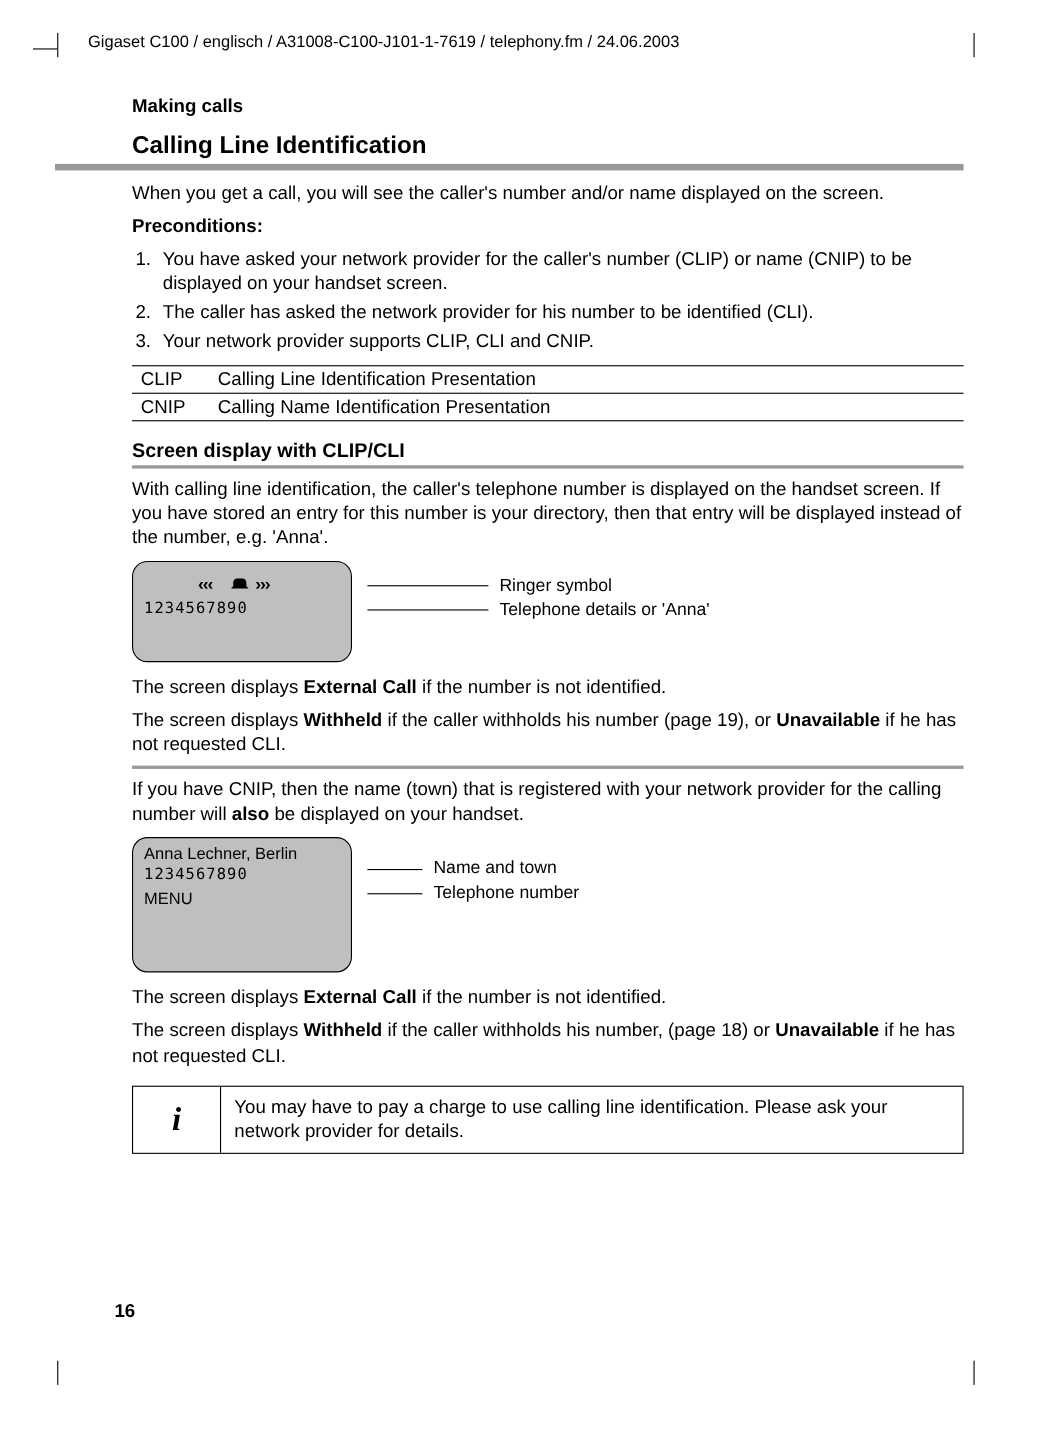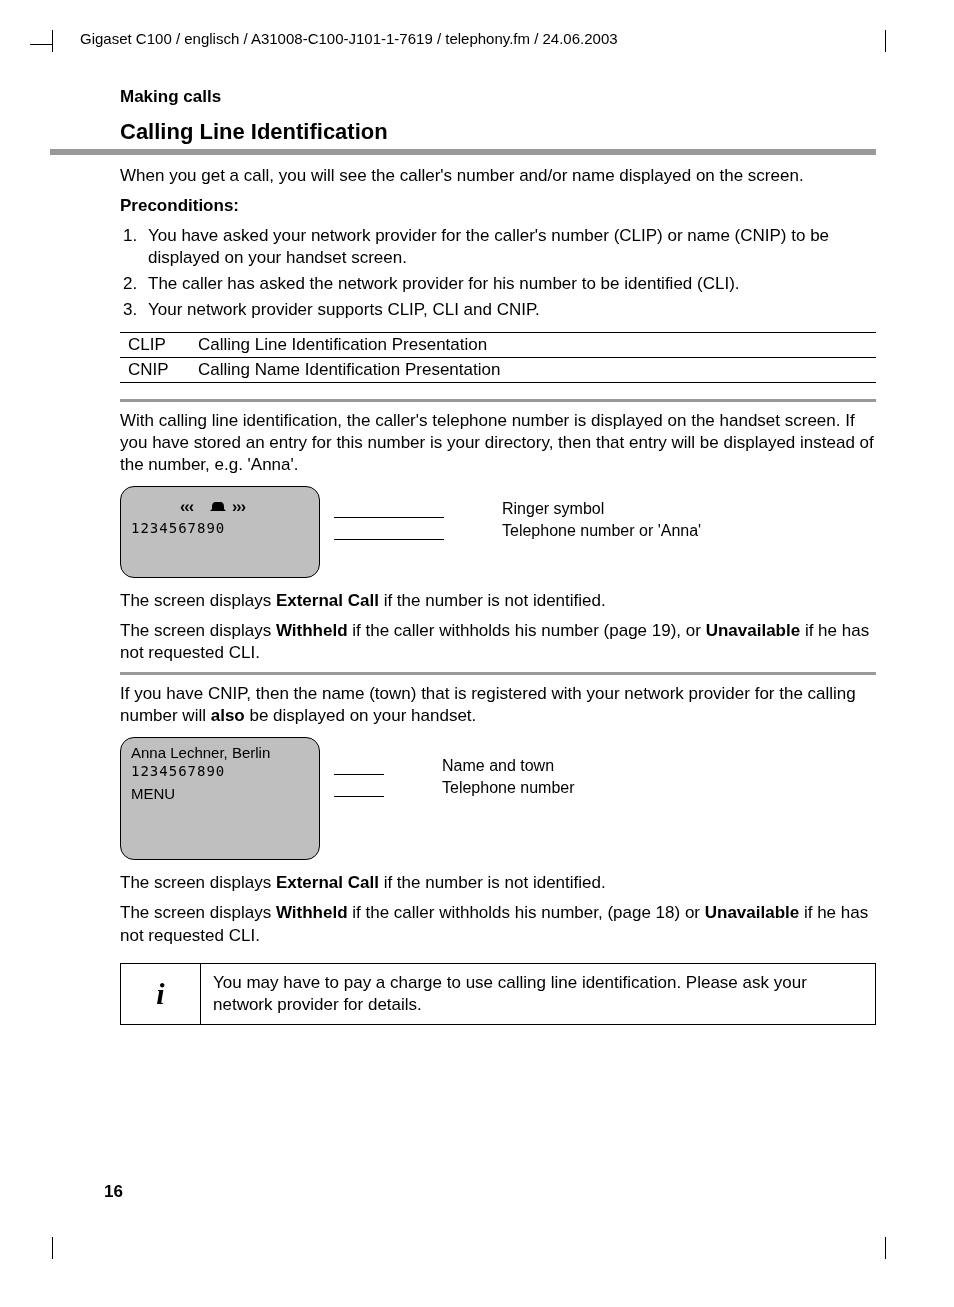--- a/index.html
+++ b/index.html
@@ -92,23 +92,22 @@
   }
   .seg { font-family: monospace; letter-spacing: 1px; font-size: 14px; margin-top:2px;}
   .cnip-name { font-size: 15px; margin-top:0px;}
   .menu-label { font-size: 15px; margin-top: 6px; padding-right:4px;}
   .callouts {
     margin-left: 14px;
     font-size: 16px;
   }
   .callout-row {
     display: flex;
-    align-items: flex-end;
+    align-items: center;
     margin-bottom: 4px;
-    gap: 48px;
   }
   .leader {
     width: 110px;
     height: 1px;
     background: #000;
     margin-right: 10px;
   }
   .leader.short { width: 50px; }
   .info-box {
     display: flex;
@@ -179,20 +178,21 @@
       <td>CLIP</td>
       <td>Calling Line Identification Presentation</td>
     </tr>
     <tr>
       <td>CNIP</td>
       <td>Calling Name Identification Presentation</td>
     </tr>
   </tbody>
     </table>
 
+  <h2 class="sub-heading">Screen display with CLIP/CLI</h2>
   <div class="sub-rule"></div>
   <p class="body-text">With calling line identification, the caller's telephone number is displayed on the handset screen. If you have stored an entry for this number is your directory, then that entry will be displayed instead of the number, e.g. 'Anna'.</p>
 
   <div class="diagram-row">
     <div class="phone-screen">
       <div class="ringer">
         <svg width="80" height="16" viewBox="0 0 80 16">
           <text x="0" y="13" font-size="16" font-weight="bold">‹‹‹</text>
           <path d="M36 3 C33 3 32 5 32 8 L32 10 L30 12 L46 12 L44 10 L44 8 C44 5 43 3 40 3 Z" fill="#000"></path>
           <text x="52" y="13" font-size="16" font-weight="bold">›››</text>
@@ -200,21 +200,21 @@
       </div>
       <div class="seg">1234567890</div>
     </div>
     <div class="callouts" style="margin-top:14px;">
       <div class="callout-row">
         <div class="leader"></div>
         <span>Ringer symbol</span>
       </div>
       <div class="callout-row">
         <div class="leader"></div>
-        <span>Telephone number or 'Anna'</span>
+        <span>Telephone details or 'Anna'</span>
       </div>
     </div>
   </div>
 
   <p class="body-text">
     <span>The screen displays </span><span class="bold">External Call</span><span> if the number is not identified.</span>
   </p>
   <p class="body-text">
     <span>The screen displays </span><span class="bold">Withheld</span><span> if the caller withholds his number (page 19), or </span><span class="bold">Unavailable</span><span> if he has not requested CLI.</span>
   </p>

